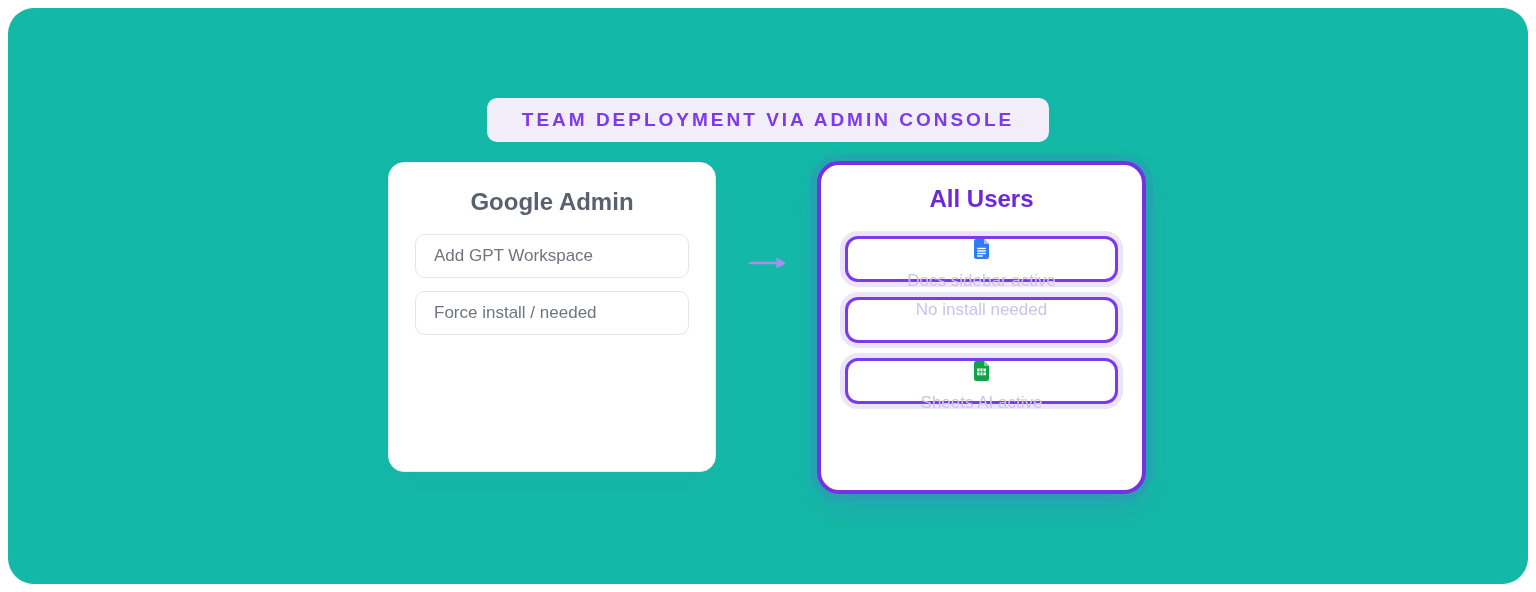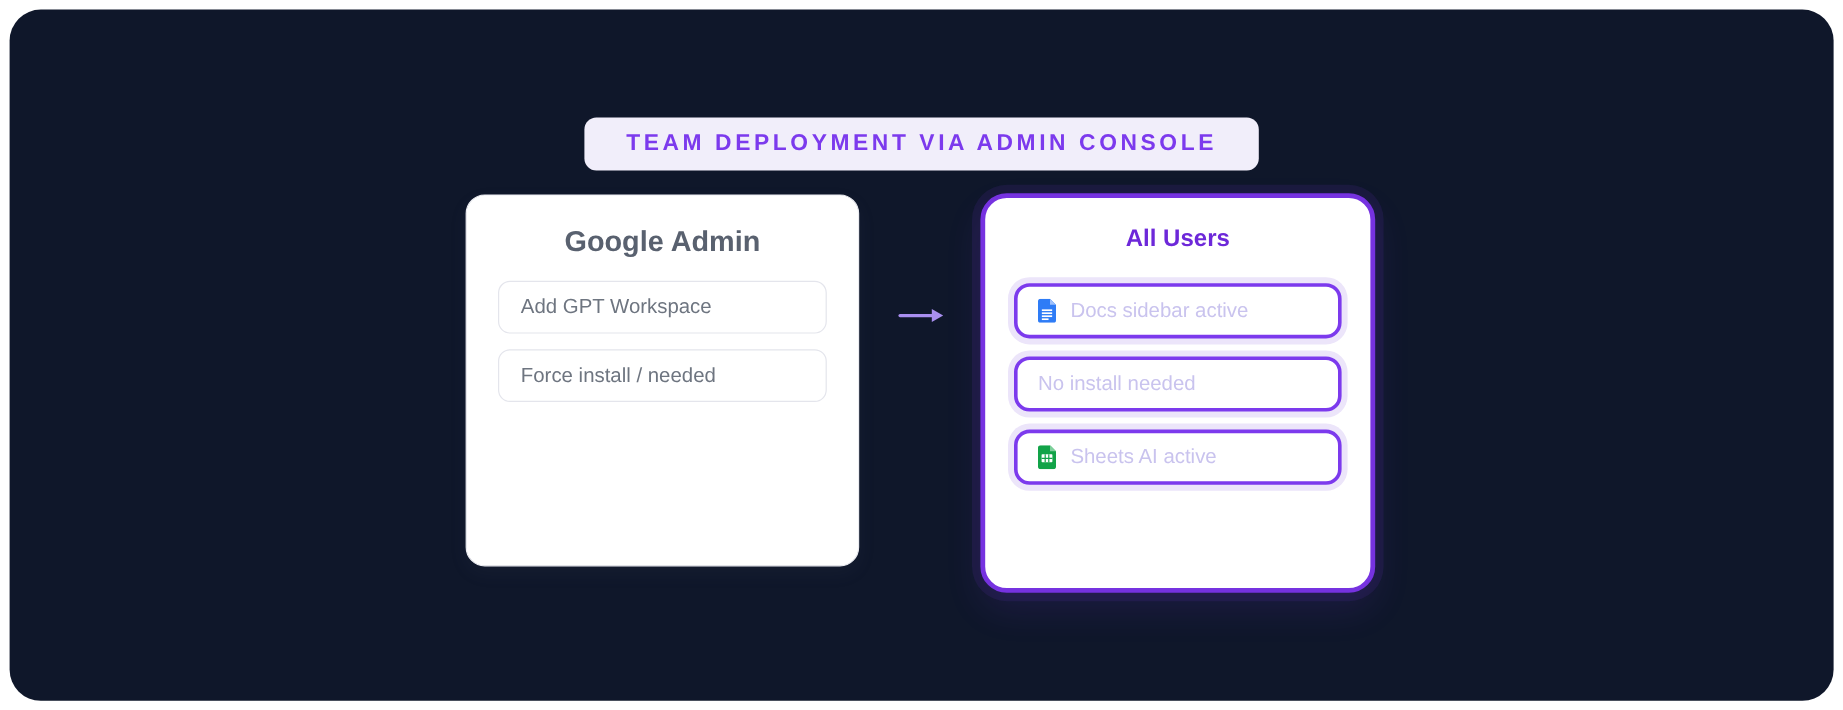--- a/index.html
+++ b/index.html
@@ -2,21 +2,21 @@
 <html><head>
 <meta charset="utf-8">
 <style>
   html,body { margin:0; padding:0; background:#ffffff; }
   .page {
     position:relative; width:1536px; height:592px; background:#ffffff;
     font-family:"Liberation Sans", sans-serif; overflow:hidden;
   }
   .canvas {
     position:absolute; left:8px; top:8px; right:8px; bottom:8px;
-    background:#0f172a; border-radius:26px;
+    background:#14b8a6; border-radius:26px;
   }
 
   
   .title-wrap { position:absolute; top:90px; left:0; right:0; text-align:center; }
   .title-pill {
     display:inline-block; background:#f1eefa; border-radius:10px; padding:11px 35px;
   }
   .title-pill h1 {
     margin:0; font-size:19px; font-weight:bold; letter-spacing:3px;
     color:#7c3aed; text-transform:uppercase; white-space:nowrap;
@@ -44,30 +44,30 @@
   .flow-arrow { position:absolute; left:740px; top:247px; width:40px; height:16px; }
 
   
   .card-users {
     position:absolute; left:809px; top:153px; width:329px; height:333px;
     box-sizing:border-box; background:#ffffff; border:4px solid #7632e0;
     border-radius:22px;
     box-shadow:0 0 0 7px rgba(124,58,237,0.10), 0 14px 30px rgba(124,58,237,0.12);
   }
   .card-users h2 {
-    margin:22px 0 0; text-align:center; font-size:20px; font-weight:bold;
+    margin:22px 0 0; text-align:center; font-size:24px; font-weight:bold;
     color:#6d28d9; line-height:24px;
   }
   .uitems { margin:25px 24px 0; }
   .uitem {
     box-sizing:border-box; height:46px; margin-bottom:15px;
     background:#ffffff; border:3px solid #7c3aed; border-radius:13px;
     box-shadow:0 0 0 5px #ece5fa;
     display:flex; align-items:center; gap:12px; padding:0 17px;
-    font-size:17px; color:#c9c3ee;
+    font-size:17px; color:#c9c3ee;flex-direction:column;
   }
   .app-icon { display:inline-flex; flex:0 0 auto; }
   .uitem .label { white-space:nowrap; }
 </style>
 </head>
 <body>
 
 <div class="page">
   <div class="canvas">
 

